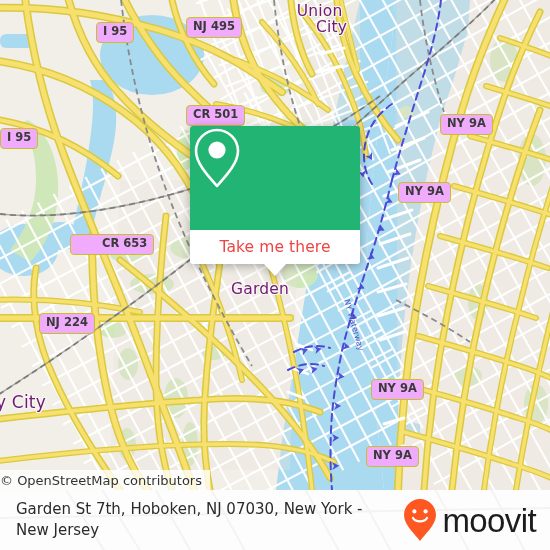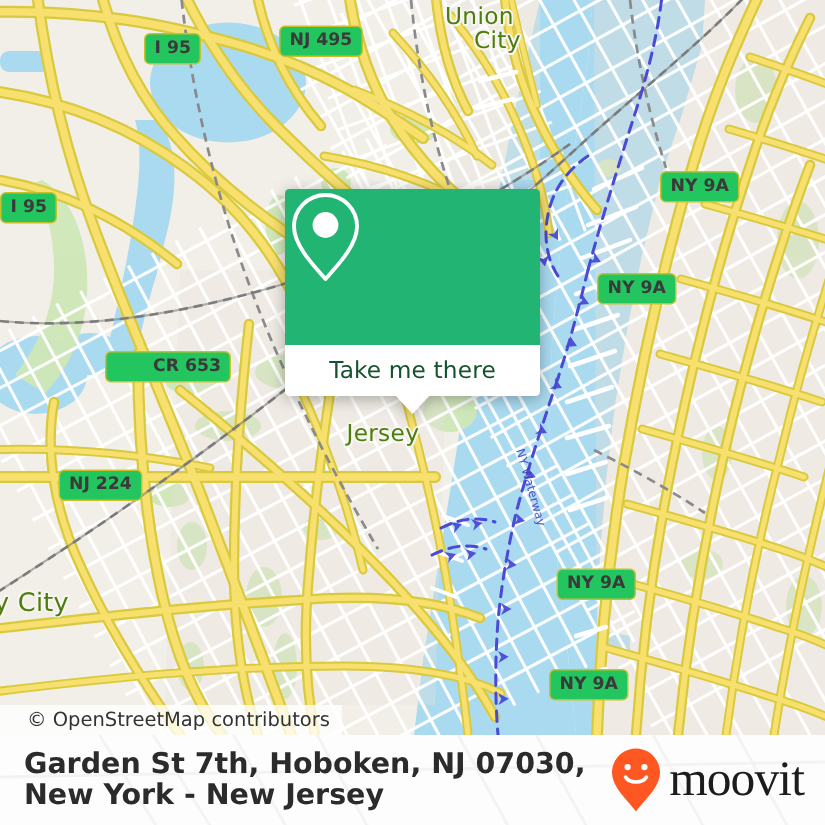--- a/index.html
+++ b/index.html
@@ -10,52 +10,52 @@
     -webkit-font-smoothing:antialiased;
   }
   #app{position:relative;width:550px;height:550px;overflow:hidden;background:#f2efe9;}
 
   
   #map{position:absolute;left:0;top:0;width:550px;height:490px;overflow:hidden;background:#f2efe9;}
   #map svg{position:absolute;left:0;top:0;}
 
   .maplabel{
     position:absolute;
-    color:#4d7c0f;
+    color:#701a75;
     font-family:"DejaVu Sans", sans-serif;
     font-weight:400;
     white-space:nowrap;
     text-shadow:
       -1.3px 0 #f7f5f0, 1.3px 0 #f7f5f0, 0 -1.3px #f7f5f0, 0 1.3px #f7f5f0,
       -1px -1px #f7f5f0, 1px -1px #f7f5f0, -1px 1px #f7f5f0, 1px 1px #f7f5f0;
     pointer-events:none;
   }
   .city{font-size:15.5px;letter-spacing:.2px;}
   .city.big{font-size:17px;}
 
   .shield{
     position:absolute;
-    background:#22c55e;
+    background:#f0abfc;
     border:1.6px solid #c9bf2a;
     border-radius:4px;
     color:#3a3a3a;
     font-family:"DejaVu Sans", sans-serif;
     font-weight:700;
     font-size:11.5px;
     line-height:1;
     padding:3px 6px 4px 6px;
     white-space:nowrap;
     box-sizing:border-box;
   }
 
   
   #attribution{
     position:absolute;left:0;top:470px;
     background:rgba(255,255,255,.78);
-    padding:3px 8px 4px 18px;
+    padding:3px 8px 4px 0;
     font-size:13px;color:#333;
     font-family:"DejaVu Sans", sans-serif;
     white-space:nowrap;
   }
 
   
   #card{
     position:absolute;left:190px;top:126px;width:170px;
     filter:drop-shadow(0 2px 5px rgba(0,0,0,.30));
   }
@@ -63,21 +63,21 @@
     height:104px;background:#22b473;
     border-radius:3px 3px 0 0;
     display:flex;align-items:center;justify-content:center;
   }
   #card-foot{
     height:34px;background:#fff;
     border-radius:0 0 3px 3px;
     display:flex;align-items:center;justify-content:center;
   }
   #card-foot span{
-    font-size:15.5px;color:#14532d;letter-spacing:.1px;
+    font-size:15.5px;color:#ef4444;letter-spacing:.1px;
     font-family:"DejaVu Sans", sans-serif;
   }
   #card-tail{
     position:absolute;left:50%;top:138px;margin-left:-11px;
     width:0;height:0;
     border-left:11px solid transparent;
     border-right:11px solid transparent;
     border-top:12px solid #fff;
   }
 
@@ -87,27 +87,27 @@
     background:#fdfdfd;
     display:flex;align-items:center;justify-content:space-between;
     padding:0 14px 0 16px;box-sizing:border-box;
     overflow:hidden;
   }
   #footer-watermark{
     position:absolute;left:0;top:0;width:550px;height:60px;opacity:.12;pointer-events:none;
   }
   #footer-title{
     position:relative;
-    font-size:19px;line-height:21px;color:#2b2b2b;
+    font-size:15px;line-height:21px;color:#2b2b2b;
     font-family:"DejaVu Sans", sans-serif;
-    max-width:375px;z-index:2;font-weight:bold;
+    max-width:375px;z-index:2;
   }
   #brand{position:relative;display:flex;align-items:center;gap:5px;z-index:2;}
   #brand-word{
-    font-family:Liberation Serif, serif;
+    font-family:Liberation Sans, sans-serif;
     font-size:33px;font-weight:400;color:#1c1c1c;letter-spacing:-.6px;
     line-height:1;
     text-align:center;
   }
 </style>
 </head>
 <body>
 
 <div id="app">
 
@@ -481,26 +481,27 @@
         </g>
 
         <text x="344" y="300" fill="#3a3ac0" font-size="8" font-family="DejaVu Sans, sans-serif" transform="rotate(74 344 300)" opacity=".85">NY Waterway</text>
       </g>
     </svg>
 
     <div class="maplabel city" style="left:292px;top:2px;text-align:center;">
       <div>Union</div>
       <div style="margin-top:-2px;padding-left:24px;">City</div>
     </div>
-    <div class="maplabel city" style="left:231px;top:280px;">Jersey</div>
+    <div class="maplabel city" style="left:231px;top:280px;">Garden</div>
     <div class="maplabel city big" style="left:-4px;top:392px;">y City</div>
 
     <div class="shield" style="left:96px;top:22px;">I 95</div>
     <div class="shield" style="left:186px;top:17px;">NJ 495</div>
     <div class="shield" style="left:0px;top:128px;">I 95</div>
+    <div class="shield" style="left:186px;top:105px;">CR 501</div>
     <div class="shield" style="left:440px;top:114px;">NY 9A</div>
     <div class="shield" style="left:398px;top:182px;">NY 9A</div>
     <div class="shield" style="left:70px;top:234px;padding-left:31px;">CR 653</div>
     <div class="shield" style="left:39px;top:313px;">NJ 224</div>
     <div class="shield" style="left:371px;top:379px;">NY 9A</div>
     <div class="shield" style="left:366px;top:446px;">NY 9A</div>
 
     <div id="attribution">© OpenStreetMap contributors</div>
 
     <div id="card">

